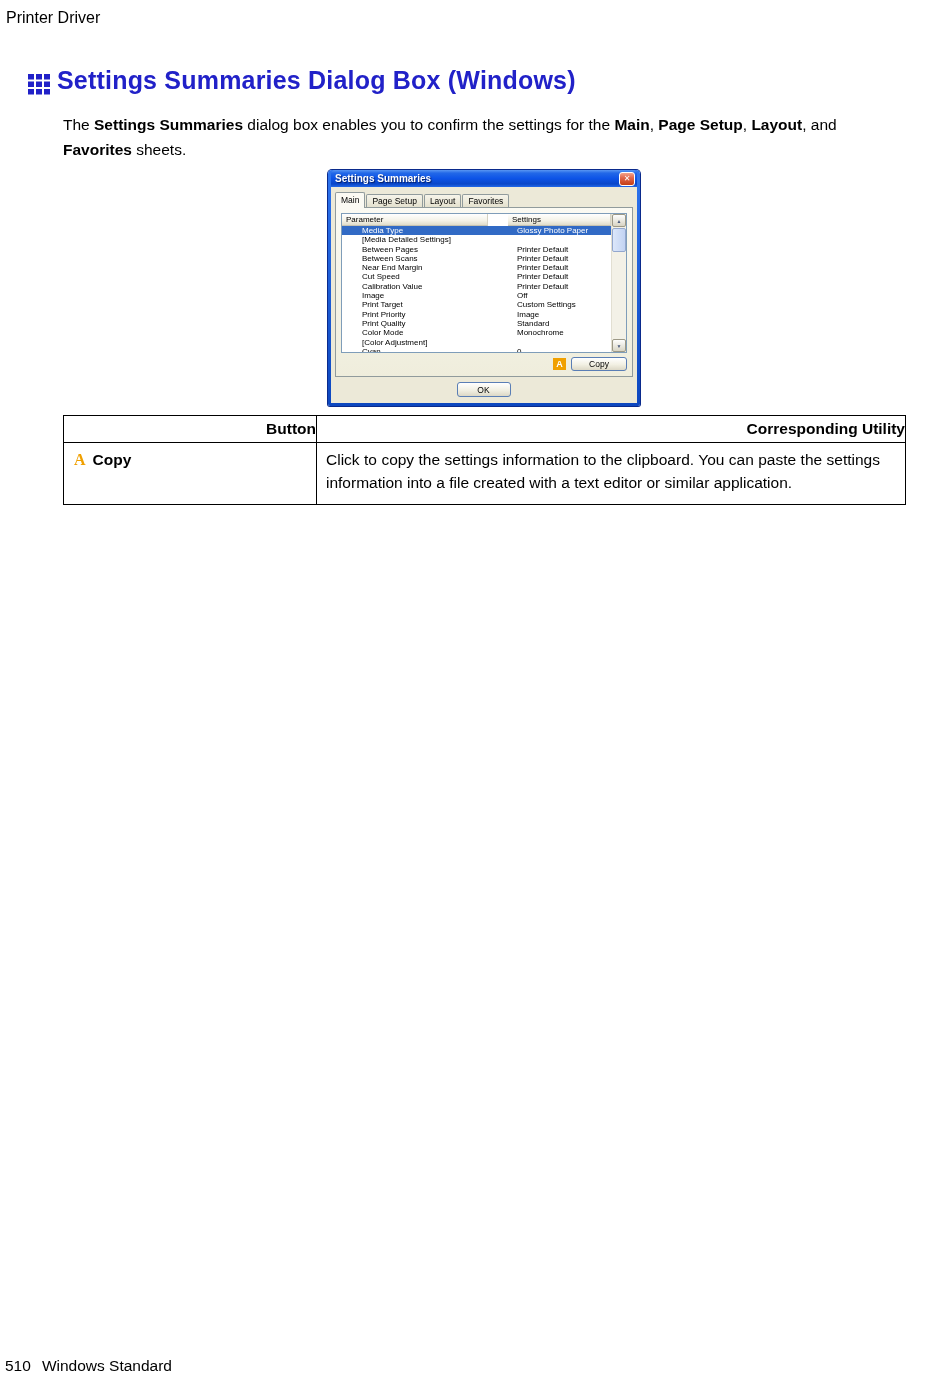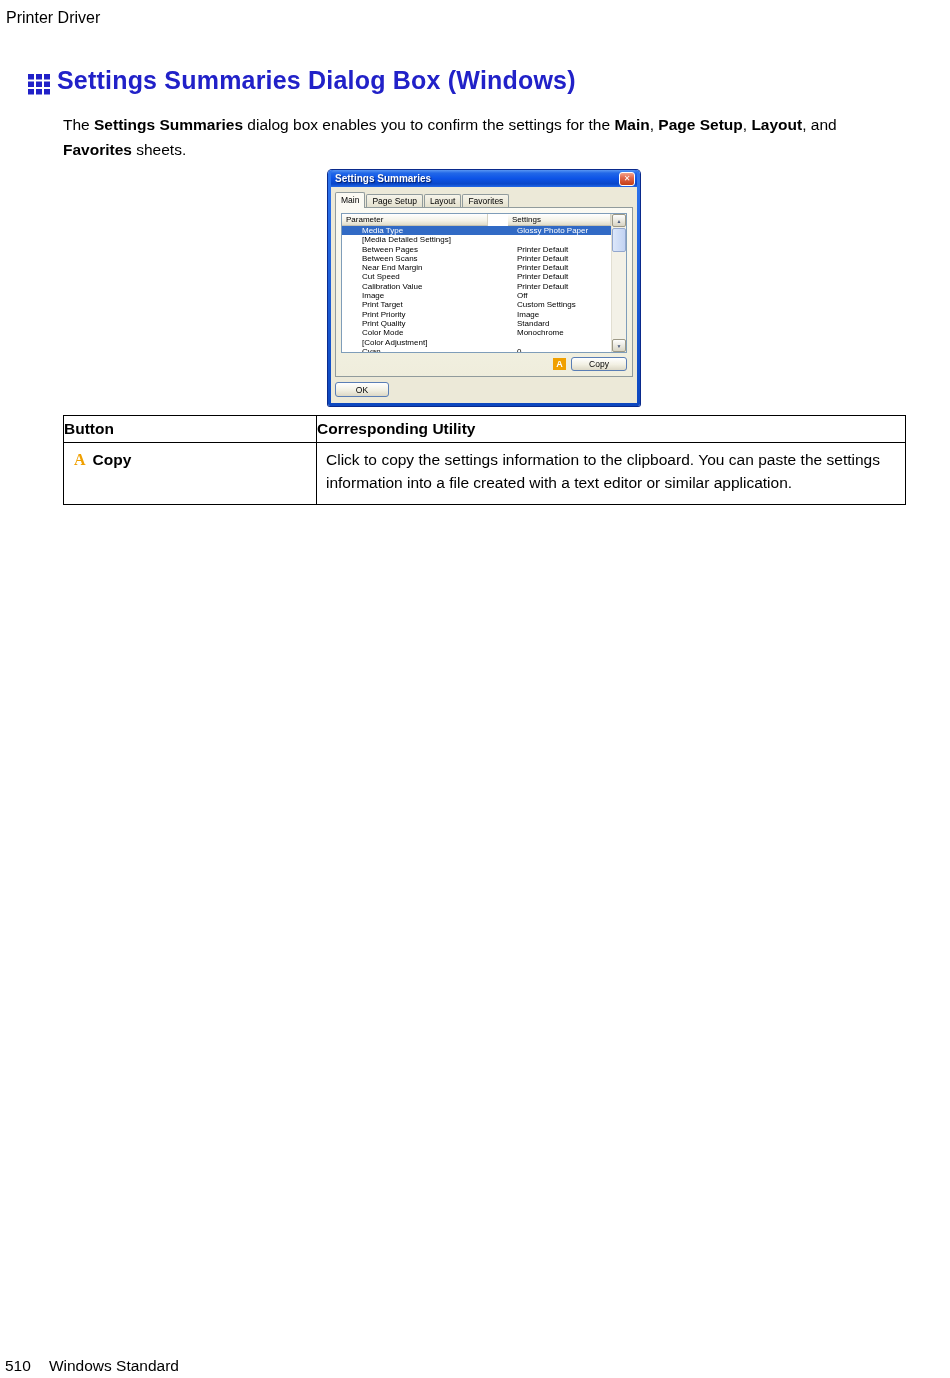--- a/index.html
+++ b/index.html
@@ -53,34 +53,34 @@
   .sb-track { flex:1; position:relative; }
   .sb-thumb { position:absolute; left:0; right:0; top:1px; height:24px;
               background:linear-gradient(90deg,#DCE7FA,#C2D3F2); border:1px solid #93A7CE; border-radius:2px; }
 
   .copy-row { display:flex; justify-content:flex-end; align-items:center; gap:5px; margin-top:4px; }
   .badge-a { width:13px; height:12px; flex:none; background:var(--orange); color:#fff; font-size:9px; font-weight:bold;
              text-align:center; line-height:12px; }
   .xp-btn { background:linear-gradient(#FFFFFF,#F2F0E3 55%,#DCD8C6); border:1px solid #5A7EB5; border-radius:3px;
             font-size:8.5px; font-family:inherit; color:#000; text-align:center; padding:0; }
   .btn-copy { width:56px; height:14px; }
-  .ok-row { display:flex; justify-content:flex-start; margin-top:5px; padding-right:1px; }
+  .ok-row { display:flex; justify-content:center; margin-top:5px; padding-right:1px; }
   .btn-ok { width:54px; height:15px; }
 
   
   .info-table { position:absolute; left:63px; top:415px; width:842px; border-collapse:collapse; table-layout:fixed; }
   .info-table th, .info-table td { border:1px solid #000; }
-  .info-table th { height:27px; font-size:15.5px; font-weight:bold; text-align:left; }
+  .info-table th { height:27px; font-size:15.5px; font-weight:bold; text-align:right; }
   .info-table td { vertical-align:top; }
   .td-button { padding:8px 10px; font-size:15.5px; font-weight:bold; }
   .badge-letter { color:var(--orange); font-family:"Liberation Serif","DejaVu Serif",serif; font-weight:bold; margin-right:7px; font-size:16px; }
   .td-desc { padding:5px 25px 10px 9px; font-size:15.5px; line-height:23px; text-align:justify; }
 
   .footer { position:absolute; left:5px; top:1357px; font-size:15.5px; }
-  .footer .num { margin-right:18px; }
+  .footer .num { margin-right:11px; }
 </style>
 </head>
 <body>
 
 <div class="page">
 
   <div class="breadcrumb">Printer Driver</div>
 
   <div class="heading">
     <svg class="grid-icon" width="22" height="21" viewBox="0 0 22 21">

